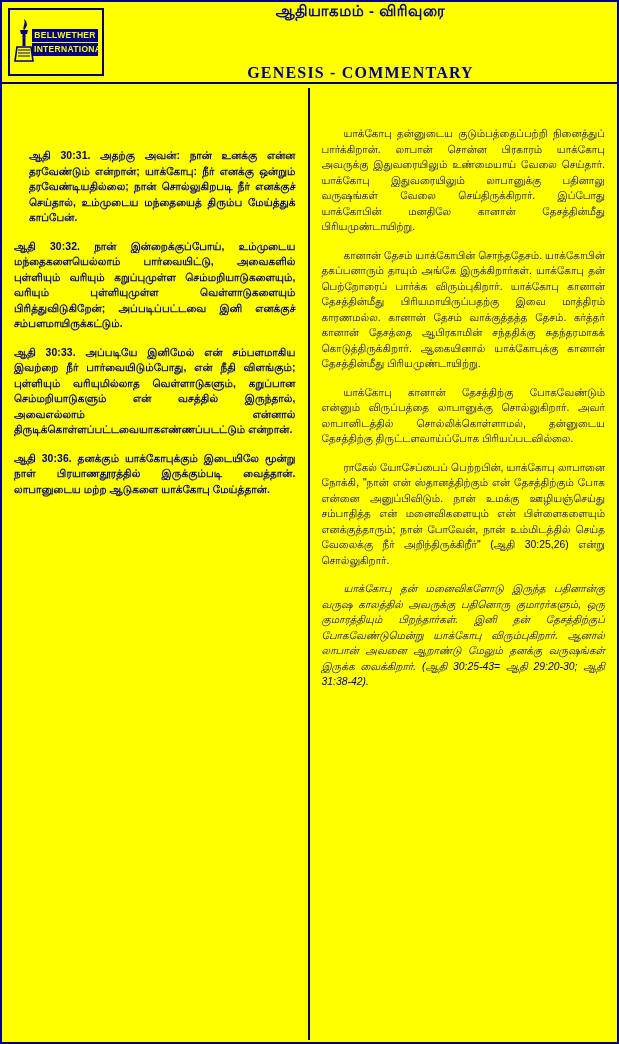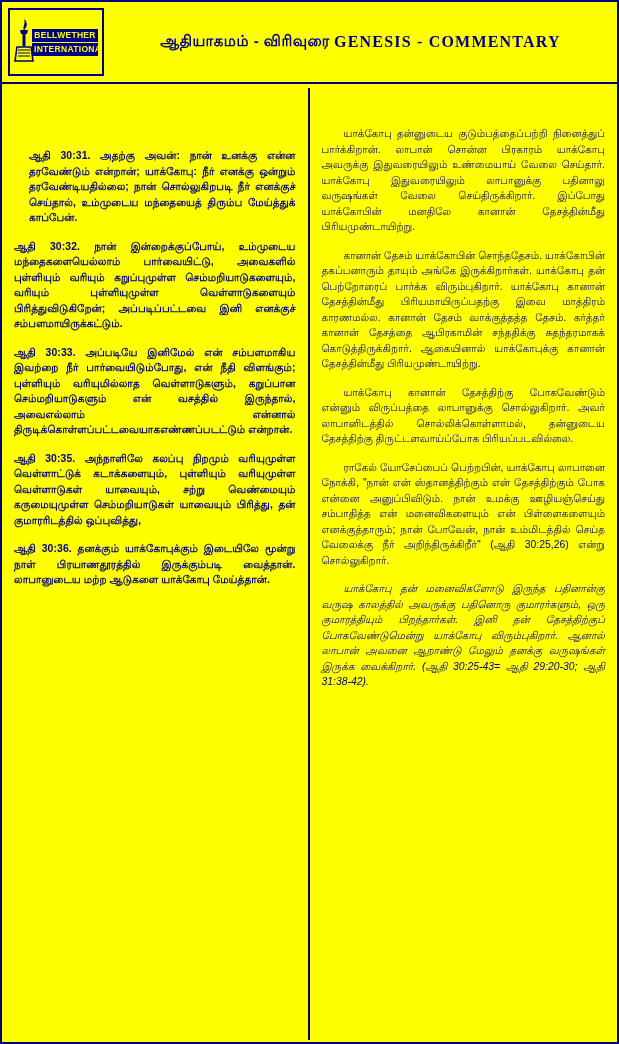--- a/index.html
+++ b/index.html
@@ -59,23 +59,23 @@
     margin: 1px 4px 1px 0;
   }
   .logo-flame {
     position: absolute;
     left: 4px; top: 50%;
     transform: translateY(-50%);
   }
   .title-wrap {
     flex: 1;
     display: flex;
-    flex-direction: row;
+    flex-direction: column;
     align-items: center;
-    justify-content: center;
+    justify-content: space-between;
     gap: 4px;
     border-radius: 15px;
   }
   .title-ta {
     font-size: 15px;
     font-weight: bold;
     color: #000080;
     letter-spacing: .5px;
   }
   .title-en {
@@ -146,21 +146,20 @@
 
 
   </div>
 
   <div class="body">
 
     <div class="col left">
       <p class="para">ஆதி 30:31. அதற்கு அவன்: நான் உனக்கு என்ன தரவேண்டும் என்றான்; யாக்கோபு: நீர் எனக்கு ஒன்றும் தரவேண்டியதில்லை; நான் சொல்லுகிறபடி நீர் எனக்குச் செய்தால், உம்முடைய மந்தையைத் திரும்ப மேய்த்துக் காப்பேன்.</p>
       <p class="para">ஆதி 30:32. நான் இன்றைக்குப்போய், உம்முடைய மந்தைகளையெல்லாம் பார்வையிட்டு, அவைகளில் புள்ளியும் வரியும் கறுப்புமுள்ள செம்மறியாடுகளையும், வரியும் புள்ளியுமுள்ள வெள்ளாடுகளையும் பிரித்துவிடுகிறேன்; அப்படிப்பட்டவை இனி எனக்குச் சம்பளமாயிருக்கட்டும்.</p>
       <p class="para">ஆதி 30:33. அப்படியே இனிமேல் என் சம்பளமாகிய இவற்றை நீர் பார்வையிடும்போது, என் நீதி விளங்கும்; புள்ளியும் வரியுமில்லாத வெள்ளாடுகளும், கறுப்பான செம்மறியாடுகளும் என் வசத்தில் இருந்தால், அவைஎல்லாம் என்னால் திருடிக்கொள்ளப்பட்டவையாகஎண்ணப்படட்டும் என்றான்.</p>
-      <p class="para">ஆதி 30:35. அந்நாளிலே கலப்பு நிறமும் வரியுமுள்ள வெள்ளாட்டுக் கடாக்களையும், புள்ளியும் வரியுமுள்ள வெள்ளாடுகள் யாவையும், சற்று வெண்மையும் கருமையுமுள்ள செம்மறியாடுகள் யாவையும் பிரித்து, தன் குமாரரிடத்தில் ஒப்புவித்து,</p>
       <p class="para">ஆதி 30:36. தனக்கும் யாக்கோபுக்கும் இடையிலே மூன்று நாள் பிரயாணதூரத்தில் இருக்கும்படி வைத்தான். லாபானுடைய மற்ற ஆடுகளை யாக்கோபு மேய்த்தான்.</p>
     </div>
 
     <div class="col right">
       <p class="para">யாக்கோபு தன்னுடைய குடும்பத்தைப்பற்றி நினைத்துப் பார்க்கிறான். லாபான் சொன்ன பிரகாரம் யாக்கோபு அவருக்கு இதுவரையிலும் உண்மையாய் வேலை செய்தார். யாக்கோபு இதுவரையிலும் லாபானுக்கு பதினாலு வருஷங்கள் வேலை செய்திருக்கிறார். இப்போது யாக்கோபின் மனதிலே கானான் தேசத்தின்மீது பிரியமுண்டாயிற்று.</p>
       <p class="para">கானான் தேசம் யாக்கோபின் சொந்ததேசம். யாக்கோபின் தகப்பனாரும் தாயும் அங்கே இருக்கிறார்கள். யாக்கோபு தன் பெற்றோரைப் பார்க்க விரும்புகிறார். யாக்கோபு கானான் தேசத்தின்மீது பிரியமாயிருப்பதற்கு இவை மாத்திரம் காரணமல்ல. கானான் தேசம் வாக்குத்தத்த தேசம். கர்த்தர் கானான் தேசத்தை ஆபிரகாமின் சந்ததிக்கு சுதந்தரமாகக் கொடுத்திருக்கிறார். ஆகையினால் யாக்கோபுக்கு கானான் தேசத்தின்மீது பிரியமுண்டாயிற்று.</p>
       <p class="para">யாக்கோபு கானான் தேசத்திற்கு போகவேண்டும் என்னும் விருப்பத்தை லாபானுக்கு சொல்லுகிறார். அவர் லாபானிடத்தில் சொல்லிக்கொள்ளாமல், தன்னுடைய தேசத்திற்கு திருட்டளவாய்ப்போக பிரியப்படவில்லை.</p>
       <p class="para">ராகேல் யோசேப்பைப் பெற்றபின், யாக்கோபு லாபானை நோக்கி, "நான் என் ஸ்தானத்திற்கும் என் தேசத்திற்கும் போக என்னை அனுப்பிவிடும். நான் உமக்கு ஊழியஞ்செய்து சம்பாதித்த என் மனைவிகளையும் என் பிள்ளைகளையும் எனக்குத்தாரும்; நான் போவேன், நான் உம்மிடத்தில் செய்த வேலைக்கு நீர் அறிந்திருக்கிறீர்" (ஆதி 30:25,26) என்று சொல்லுகிறார்.</p>
       <p class="para last">யாக்கோபு தன் மனைவிகளோடு இருந்த பதினான்கு வருஷ காலத்தில் அவருக்கு பதினொரு குமாரர்களும், ஒரு குமாரத்தியும் பிறந்தார்கள். இனி தன் தேசத்திற்குப் போகவேண்டுமென்று யாக்கோபு விரும்புகிறார். ஆனால் லாபான் அவனை ஆறாண்டு மேலும் தனக்கு வருஷங்கள் இருக்க வைக்கிறார். (ஆதி 30:25-43= ஆதி 29:20-30; ஆதி 31:38-42).</p>
     </div>

